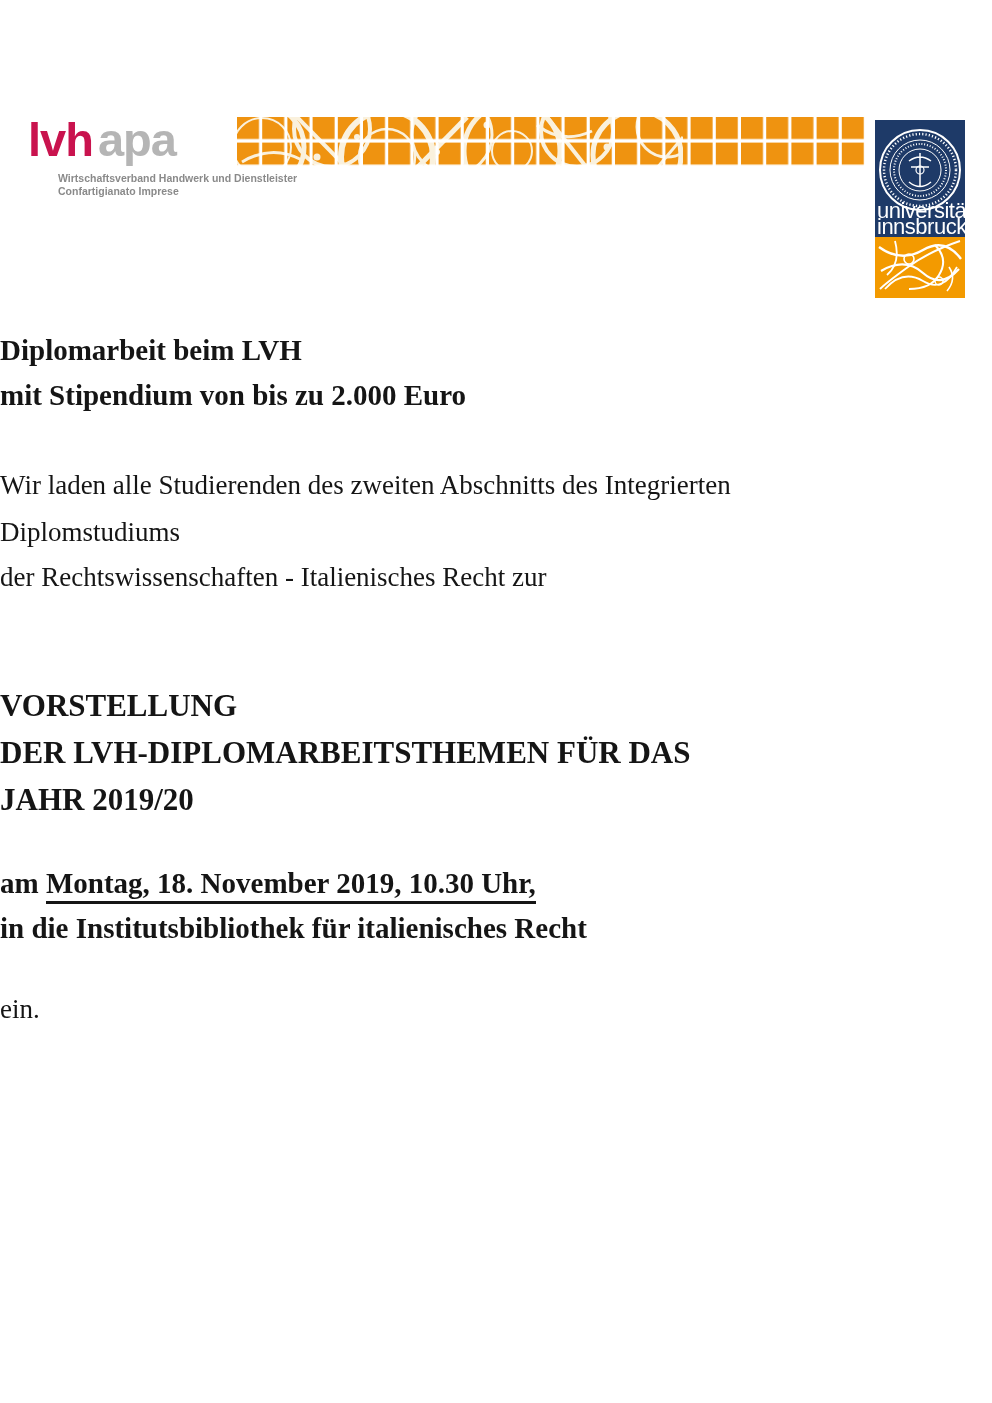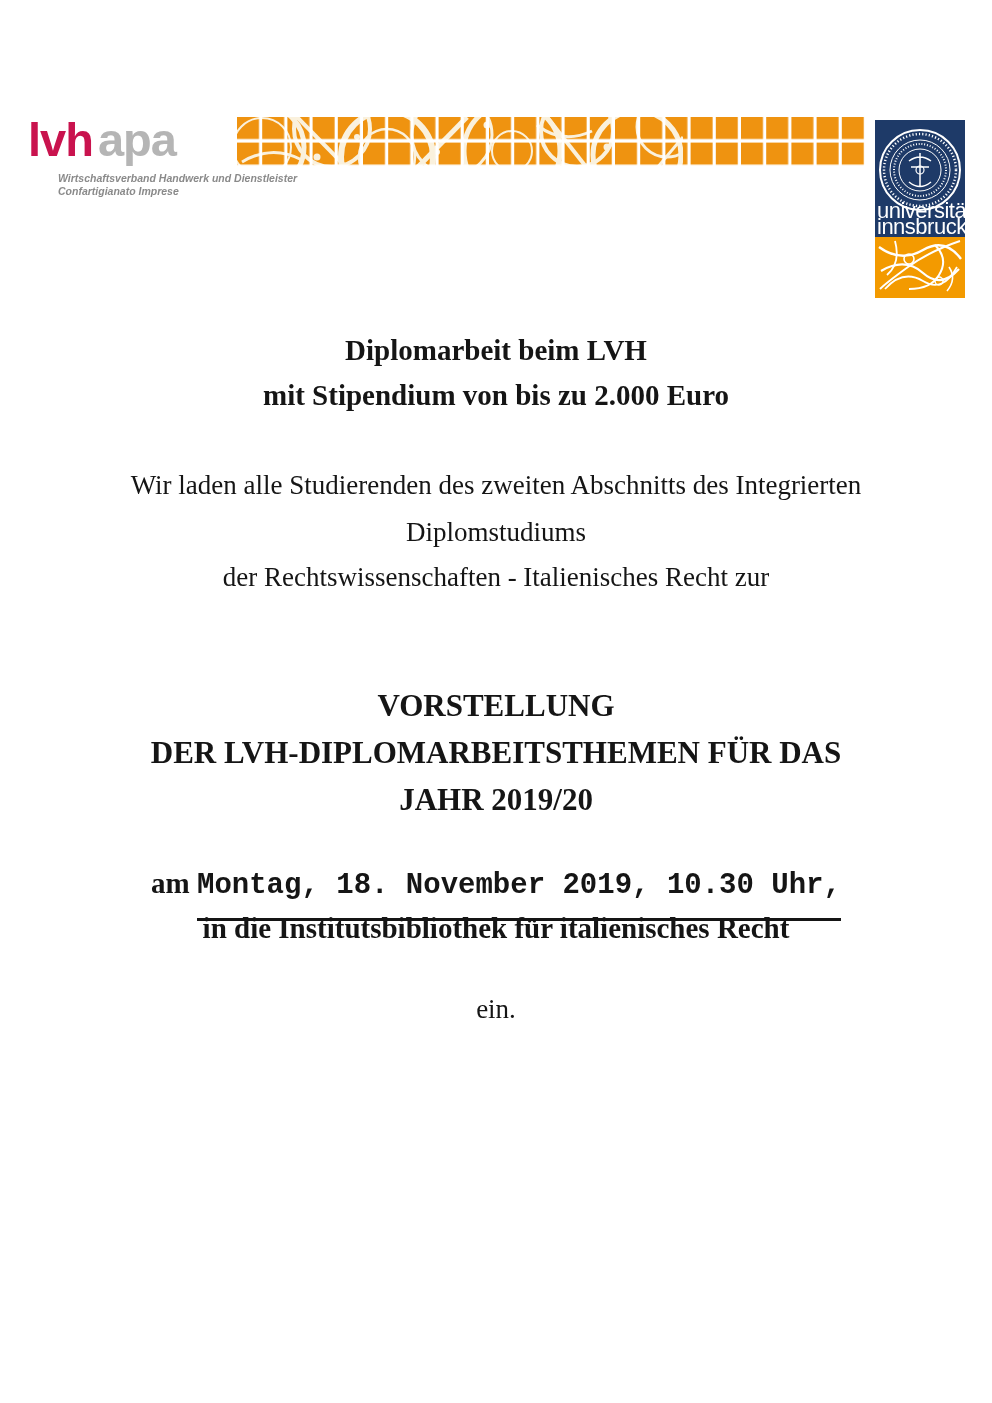--- a/index.html
+++ b/index.html
@@ -21,21 +21,20 @@
     font-weight: bold;
     font-size: 47px;
     line-height: 47px;
     letter-spacing: -1px;
   }
   .lvh-wordmark .lvh { color: var(--lvh-pink, #c9134e); }
   .lvh-wordmark .apa { color: var(--apa-gray, #b5b5b5); margin-left: 5px; }
   .lvh-tagline {
     margin: 9px 0 0 30px;
     font-family: "Liberation Sans", sans-serif;
-    font-style: italic;
     font-size: 10.5px;
     line-height: 12.5px;
     color: var(--tagline-gray, #8a8a8a);
     font-weight: bold;
   }
 
   .band { position: absolute; left: 237px; top: 117px; }
   .band .tile-bg { fill: var(--band-orange, #ef9310); }
   .band .deco { stroke: var(--band-cream, #faf1dd); fill: none; }
   .band .deco-dot { fill: var(--band-cream, #faf1dd); stroke: none; }
@@ -49,28 +48,28 @@
     font-size: 22px; line-height: 16px; letter-spacing: -0.5px;
     color: #ffffff; white-space: nowrap;
   }
   .uibk-orange { position: relative; width: 90px; height: 61px; background: var(--uibk-orange, #f39a00); overflow: hidden; }
   .uibk-orange svg { position: absolute; left: 0; top: 0; }
   .scribble { stroke: #ffffff; fill: none; }
 
   
   .line {
     position: absolute; left: 0; width: 100%;
-    text-align: center; white-space: nowrap;
+    text-align: left; white-space: nowrap;
   }
   .b { font-weight: bold; }
   .fs-title  { font-size: 29px; }
   .fs-body   { font-size: 27px; }
   .fs-head   { font-size: 31px; }
   .fs-date   { font-size: 29px; }
-  .u { border-bottom: 3px solid currentColor; padding-bottom: 16px; font-family: Liberation Mono, monospace; }
+  .u { border-bottom: 3px solid currentColor; padding-bottom: 2px; }
 </style>
 </head>
 <body>
 
 <div class="page">
 
   <div class="lvh-logo">
     <div class="lvh-wordmark">
       <span class="lvh">lvh</span><span class="apa">apa</span>
     </div>

